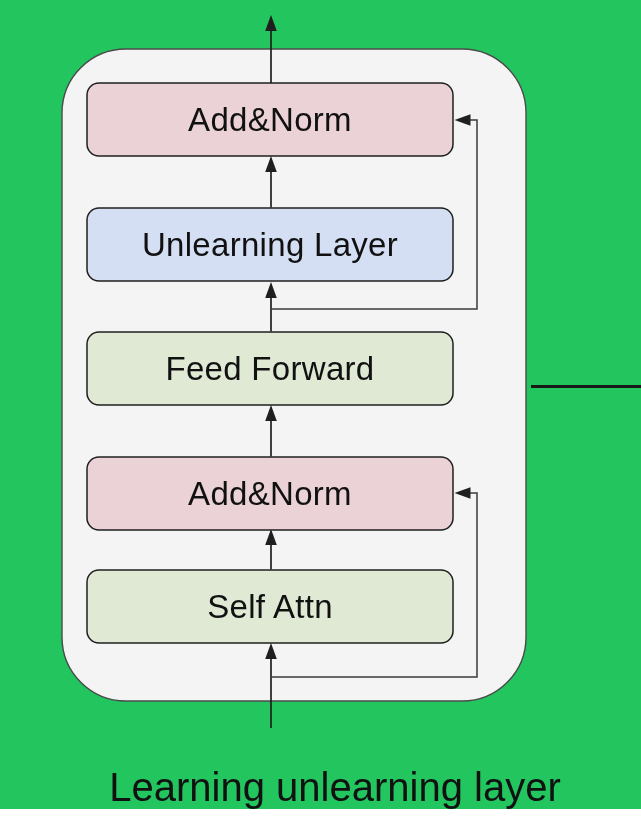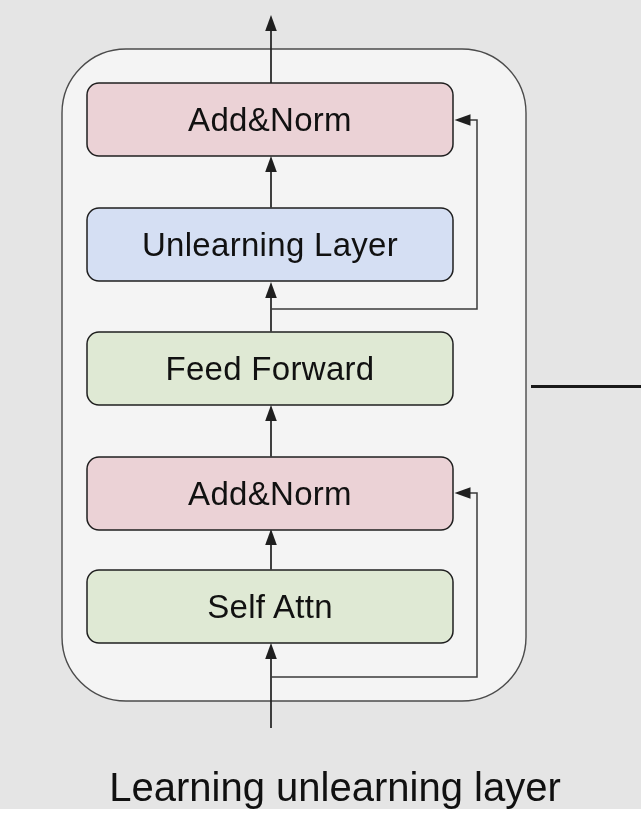--- a/index.html
+++ b/index.html
@@ -8,21 +8,21 @@
     background: #ffffff;
     width: 641px;
     height: 826px;
     overflow: hidden;
     font-family: "Liberation Sans", sans-serif;
   }
   .stage {
     position: relative;
     width: 641px;
     height: 809px;
-    background: #e5e5e5;
+    background: #22c55e;
   }
   svg { display: block; }
   .block-label {
     font-family: "Liberation Sans", sans-serif;
     font-size: 33px;
     letter-spacing: 0.3px;
     fill: #111111;
   }
   .caption-label {
     font-family: "Liberation Sans", sans-serif;

